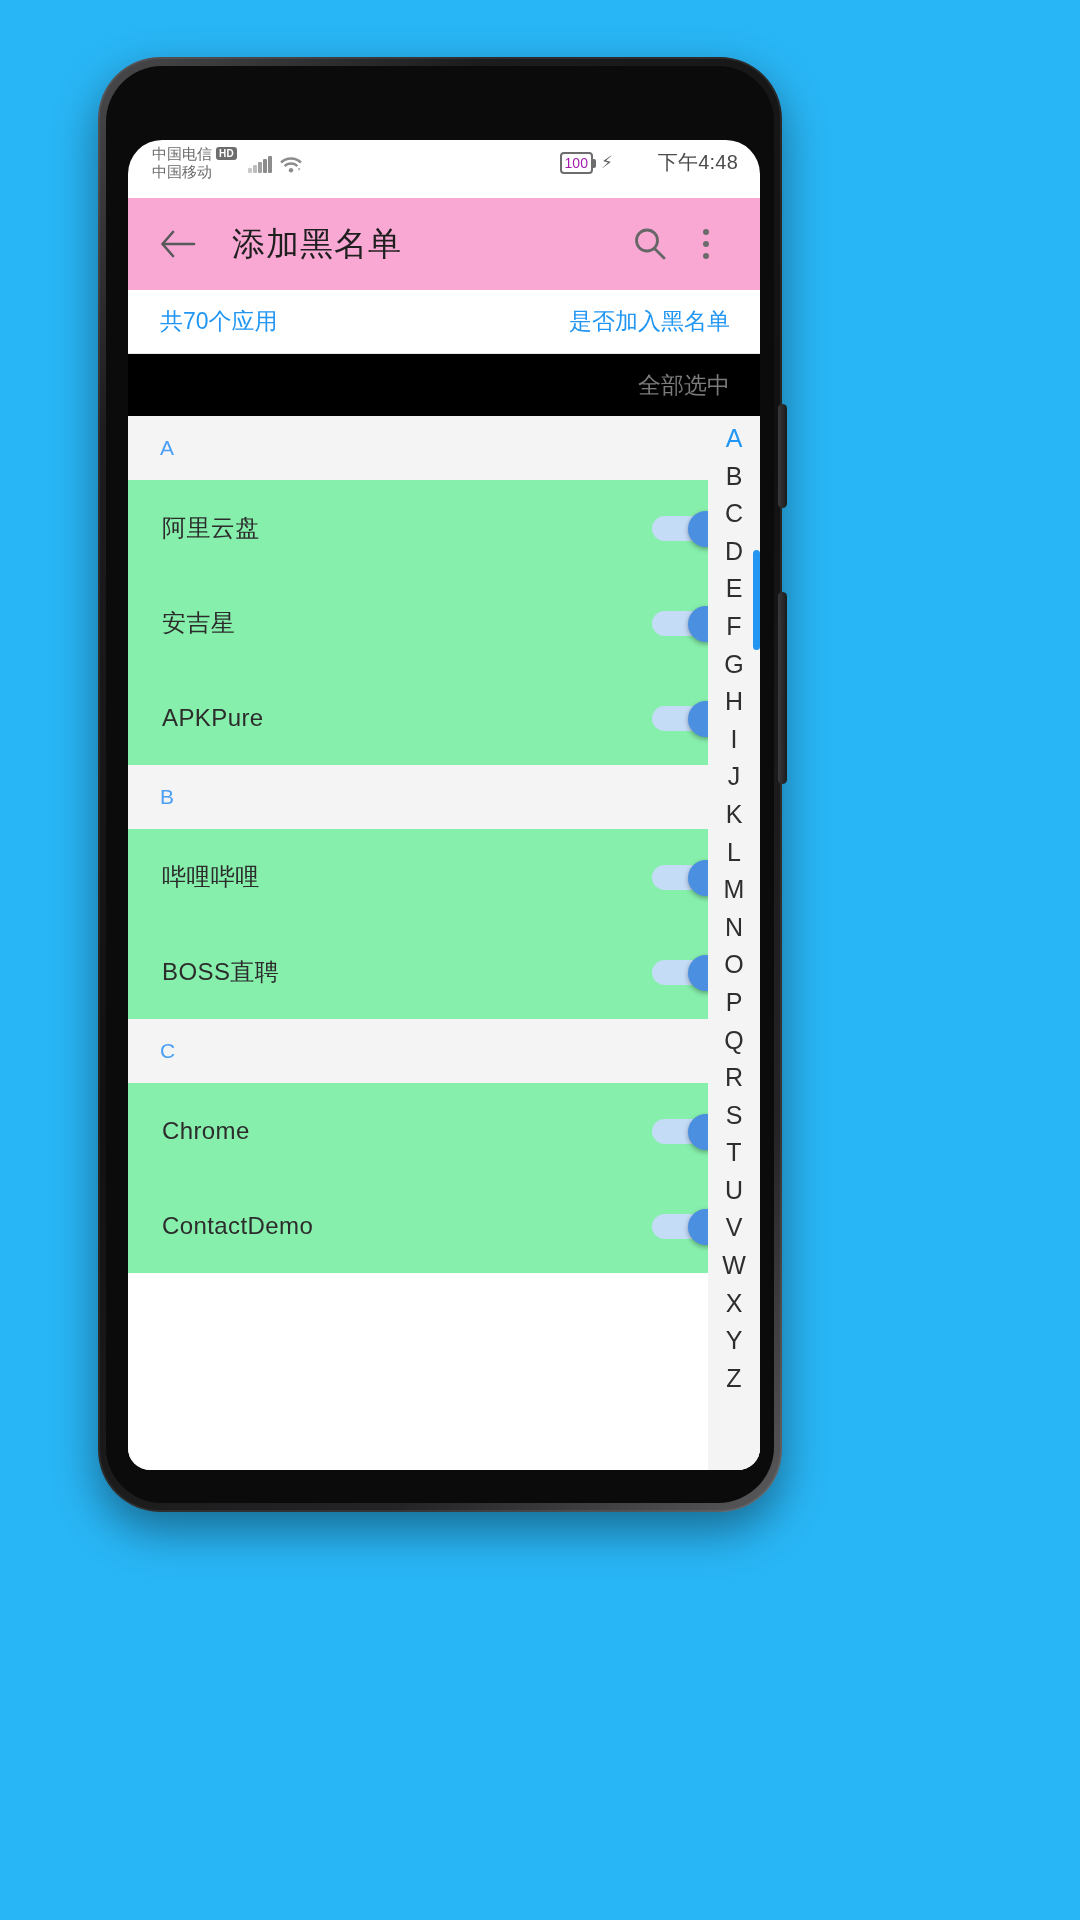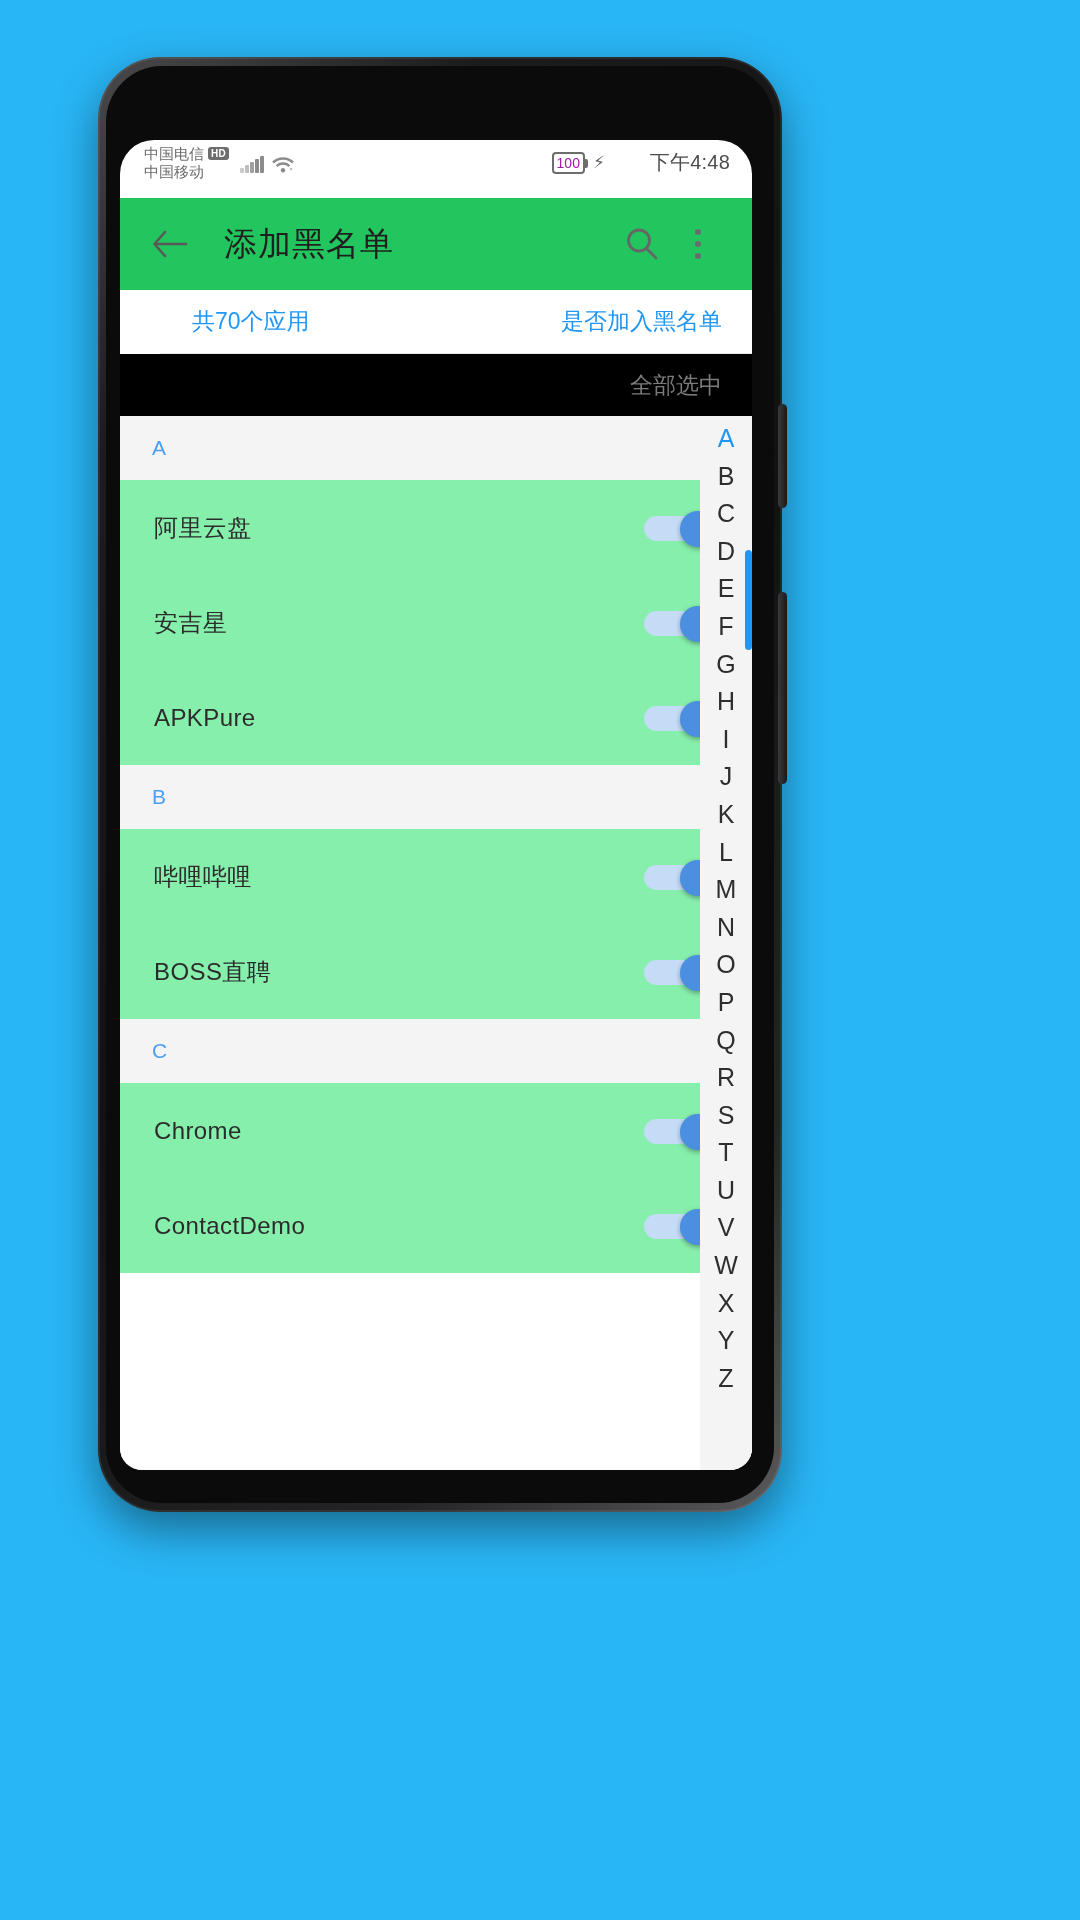--- a/index.html
+++ b/index.html
@@ -51,21 +51,21 @@
   .speaker{
     position:absolute; left:400px; top:100px;
     width:90px; height:13px; border-radius:7px;
     background:repeating-linear-gradient(90deg,#3a3a3d 0 2px,#222 2px 4px);
     opacity:.85;
   }
 
   
   .screen{
     position:absolute;
-    left:120px; top:140px;
+    left:128px; top:140px;
     width:632px; height:1330px;
     background:#ffffff;
     border-radius:34px 34px 22px 22px;
     overflow:hidden;
   }
 
   
   .statusbar{
     position:relative;
     height:58px;
@@ -102,21 +102,21 @@
     width:3px; height:9px; background:#6d6d6d; border-radius:0 2px 2px 0;
   }
   .bolt{ font-size:17px; color:#5c5c5c; margin-left:4px; line-height:1; }
   .clock{ font-size:20px; color:#4c4c4c; letter-spacing:.2px;margin-left:41px; }
 
   
   .appbar{
     height:92px;
     display:flex; align-items:center;
     padding:0 26px 0 22px;
-    background:#22c55e;
+    background:#f9a8d4;
   }
   .iconbtn{
     width:56px; height:56px;
     display:flex; align-items:center; justify-content:center;
     cursor:pointer; flex:0 0 auto;
   }
   .title{
     flex:1 1 auto;
     font-size:33px; color:#1f1f1f; font-weight:500;
     padding-left:26px; letter-spacing:1px;
@@ -124,21 +124,20 @@
   .dots{ display:flex; flex-direction:column; gap:6px; align-items:center; }
   .dots span{ width:6px; height:6px; border-radius:50%; background:#6b6b6b; display:block; }
 
   
   .inforow{
     height:64px;
     display:flex; align-items:center; justify-content:space-between;
     padding:0 30px 0 32px;
     border-bottom:1px solid #e6e6e6;
     background:#fff;
-    margin-left:40px;
   }
   .inforow span{ font-size:23px; color:#2196f3; }
 
   
   .selectall{
     height:62px;
     background:#000000;
     display:flex; align-items:center; justify-content:flex-end;
     padding-right:30px;
   }

